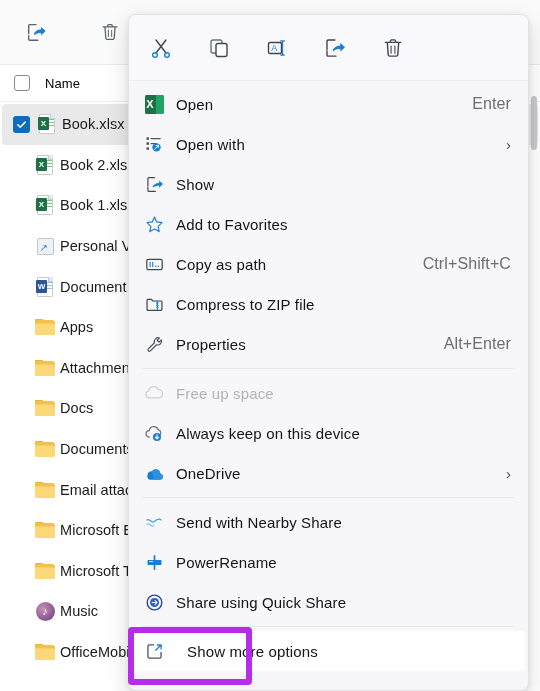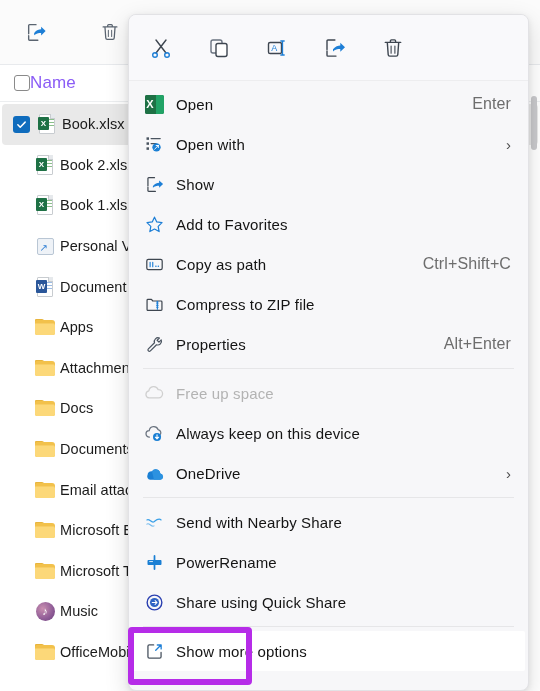--- a/index.html
+++ b/index.html
@@ -28,21 +28,21 @@
   .col-header {
     position:absolute; top:64px; left:0; width:540px; height:38px;
     background:#ffffff; border-top:1px solid #e8eaed; border-bottom:1px solid #eceef0;
     display:flex; align-items:center;
   }
   .hdr-check {
     width:16px; height:16px; border:1.4px solid #8a8a8a; border-radius:3px;
     margin-left:14px; background:#fff;
   }
   .hdr-name {
-    font-size:17px; color:#8b5cf6; letter-spacing:.1px;
+    margin-left:15px; font-size:13px; color:#000000; letter-spacing:.1px;
   }
 
   .filelist { position:absolute; top:104px; left:0; width:540px; }
   .row {
     position:relative; height:40.6px; display:flex; align-items:center;
     padding-left:8px;
   }
   .row.selected { background:#e9e9e9; border-radius:4px; margin:0 2px; }
   .row .rowcheck { width:22px; display:flex; align-items:center; justify-content:center; }
   .row .rowicon { width:30px; display:flex; align-items:center; justify-content:center; }
@@ -563,21 +563,21 @@
             <circle cx="12" cy="12" r="8.4" stroke="#2a3fb0" stroke-width="1.6"></circle>
             <circle cx="12" cy="12" r="5.2" fill="#2f63c4"></circle>
             <path d="M9.4 12h5.4M12.7 9.8l2.2 2.2-2.2 2.2" stroke="#fff" stroke-width="1.2" stroke-linecap="round" stroke-linejoin="round"></path>
           </svg>
         </div>
         <div class="lbl">Share using Quick Share</div>
       </div>
 
       <div class="sep"></div>
 
-      <div class="mi" style="background:#ffffff;border-radius:2px;">
+      <div class="mi" style="background:#ffffff;border-radius:2px;gap:11px;">
         <div class="ico">
           <svg width="21" height="21" viewBox="0 0 24 24" fill="none">
             <path d="M11 4.5H6.1A1.6 1.6 0 004.5 6.1v11.8a1.6 1.6 0 001.6 1.6h11.8a1.6 1.6 0 001.6-1.6V13" stroke="#4a5460" stroke-width="1.5" stroke-linecap="round"></path>
             <path d="M13.4 10.6l6-6M15.2 4.6h4.4v4.4" stroke="#1e7fd6" stroke-width="1.5" stroke-linecap="round" stroke-linejoin="round"></path>
           </svg>
         </div>
         <div class="lbl">Show more options</div>
       </div>
 
     </div>

